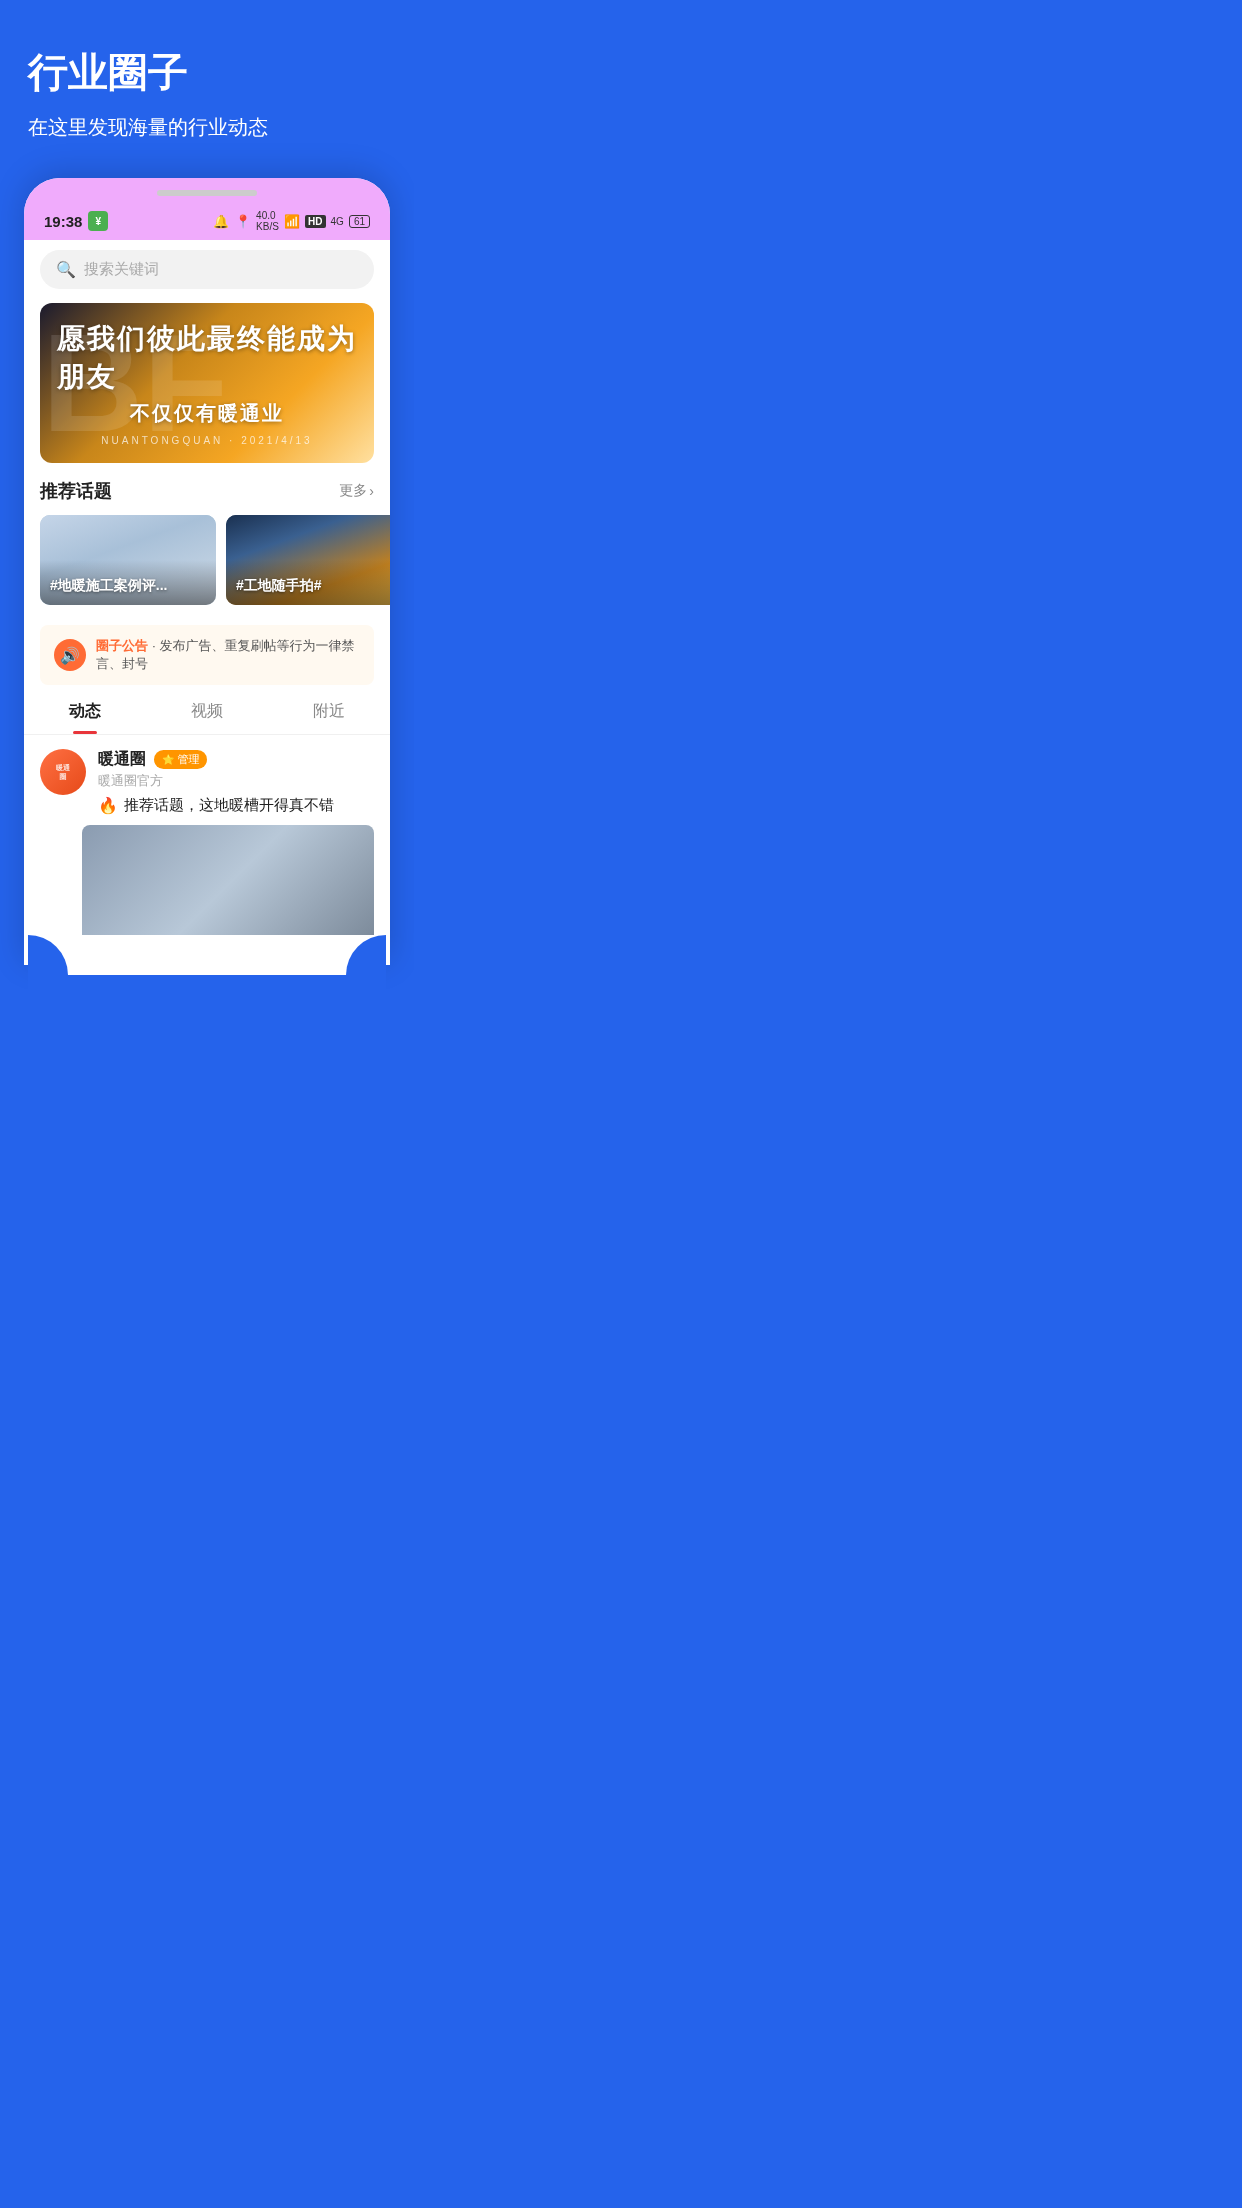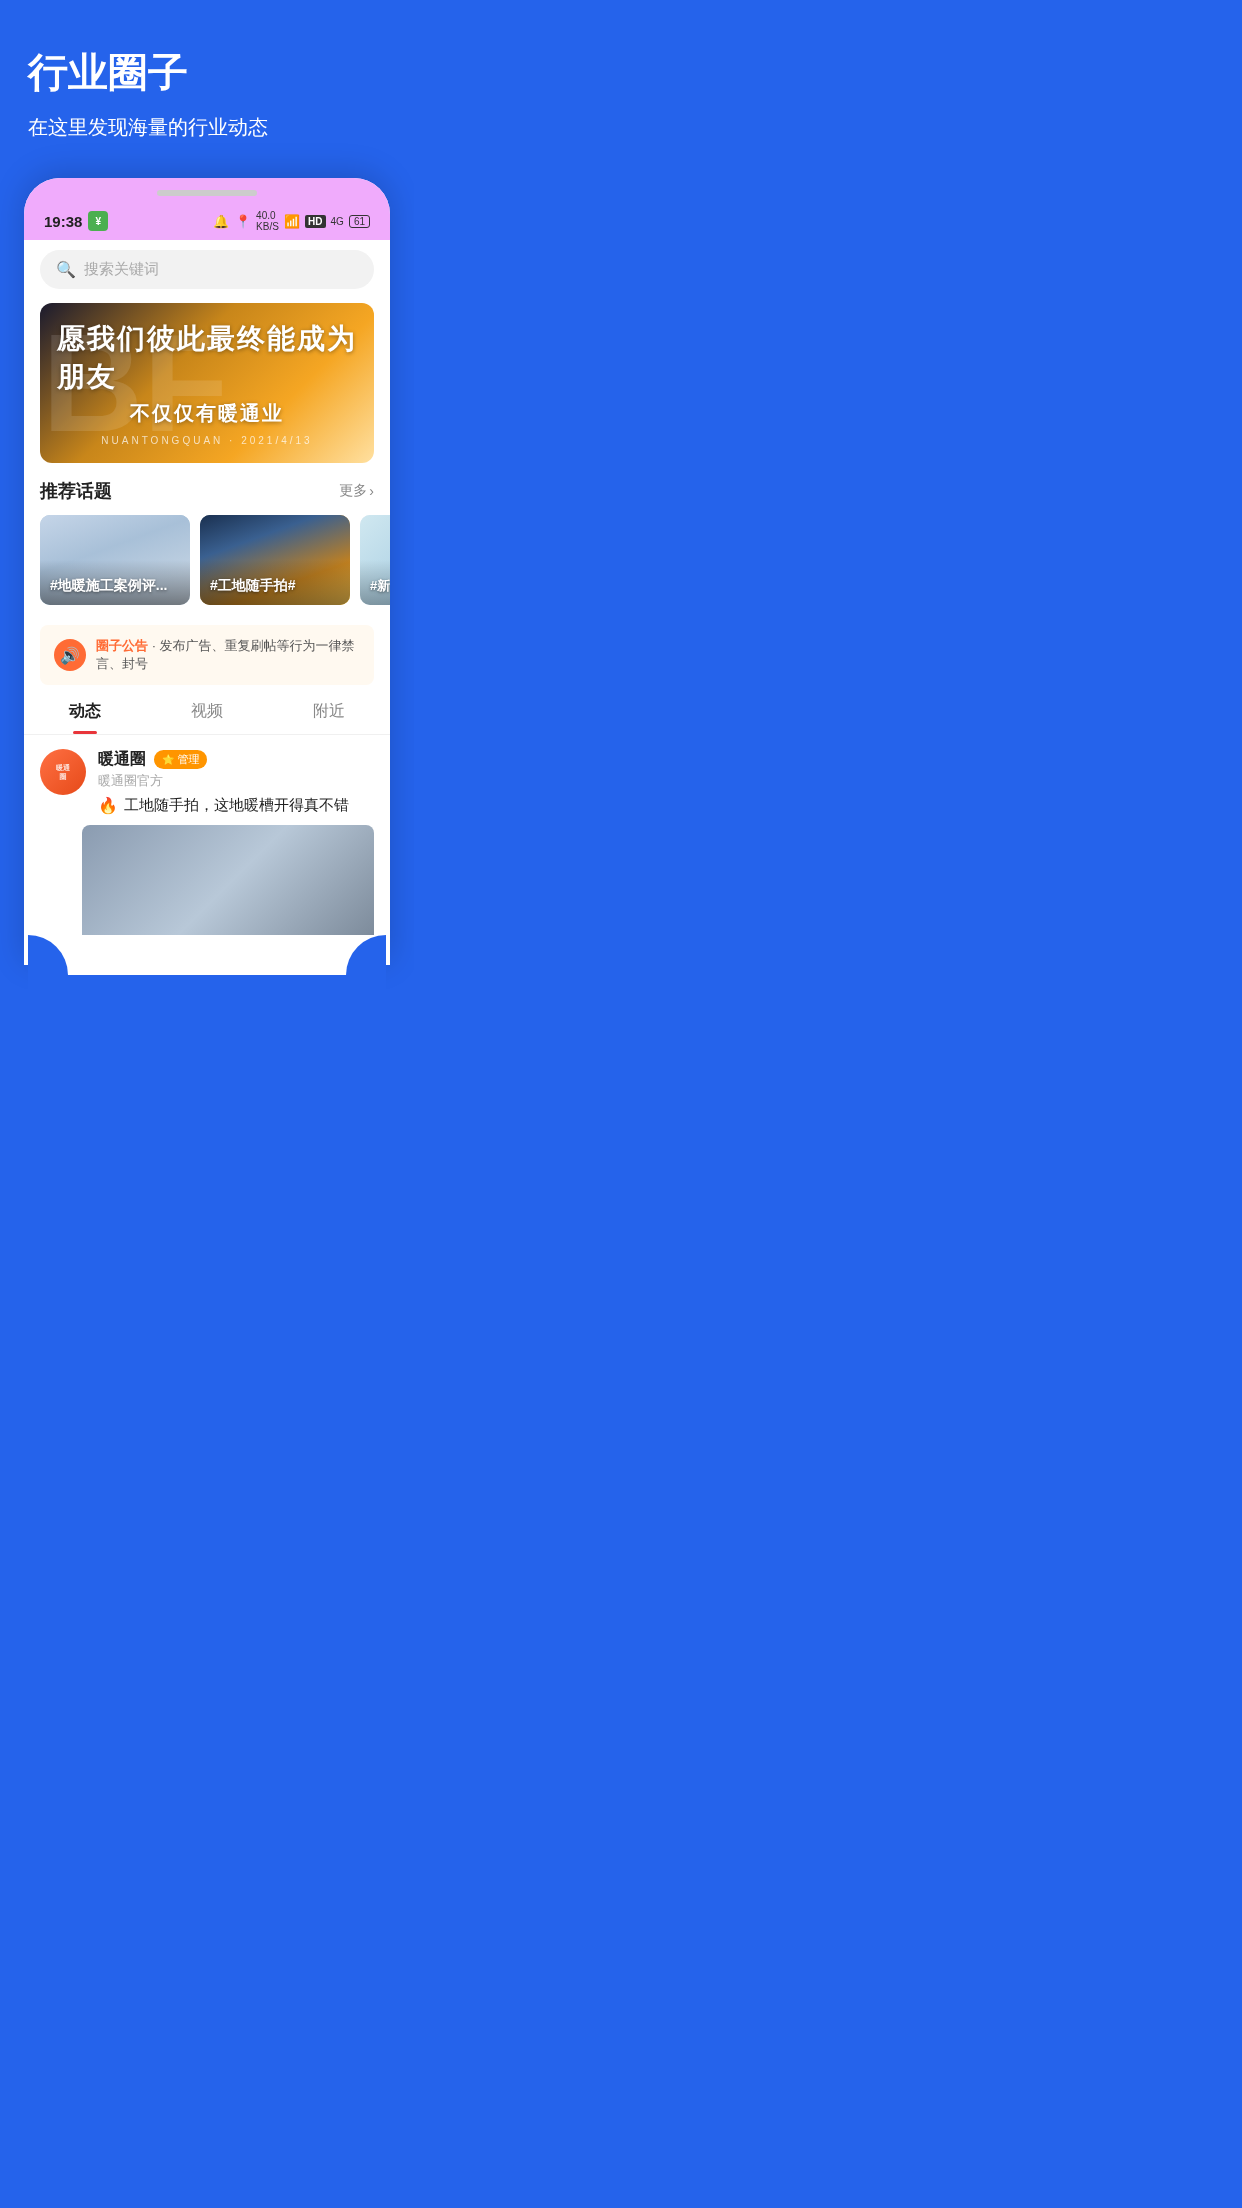--- a/index.html
+++ b/index.html
@@ -216,21 +216,21 @@
     
     .topics-scroll {
       display: flex;
       gap: 10px;
       padding: 0 16px 16px 16px;
       overflow-x: hidden;
     }
 
     .topic-card {
       flex-shrink: 0;
-      width: 150px;
+      width: 176px;
       height: 90px;
       border-radius: 10px;
       overflow: hidden;
       position: relative;
     }
 
     .topic-card-1 {
       background: linear-gradient(135deg, #b0c4d8 0%, #8ab0c8 50%, #d0e0f0 100%);
     }
 
@@ -532,21 +532,21 @@
         <div class="post-header">
           <span class="post-username">暖通圈</span>
           <div class="post-badge">
             <span class="post-badge-icon">⭐</span>
             <span>管理</span>
           </div>
         </div>
         <div class="post-subname">暖通圈官方</div>
         <div class="post-text">
           <span class="post-text-icon">🔥</span>
-          <span>工地随手拍，这地暖槽开得真不错</span>
+          <span>推荐话题，这地暖槽开得真不错</span>
         </div>
       </div>
     </div>
 
     <div class="post-image">
       <div style="width:100%;height:100%;background:linear-gradient(135deg, #8a9bb0 0%, #b8c8d8 50%, #7a8898 100%);"></div>
     </div>
 
     <div style="height: 20px; background:#fff;"></div>
 

